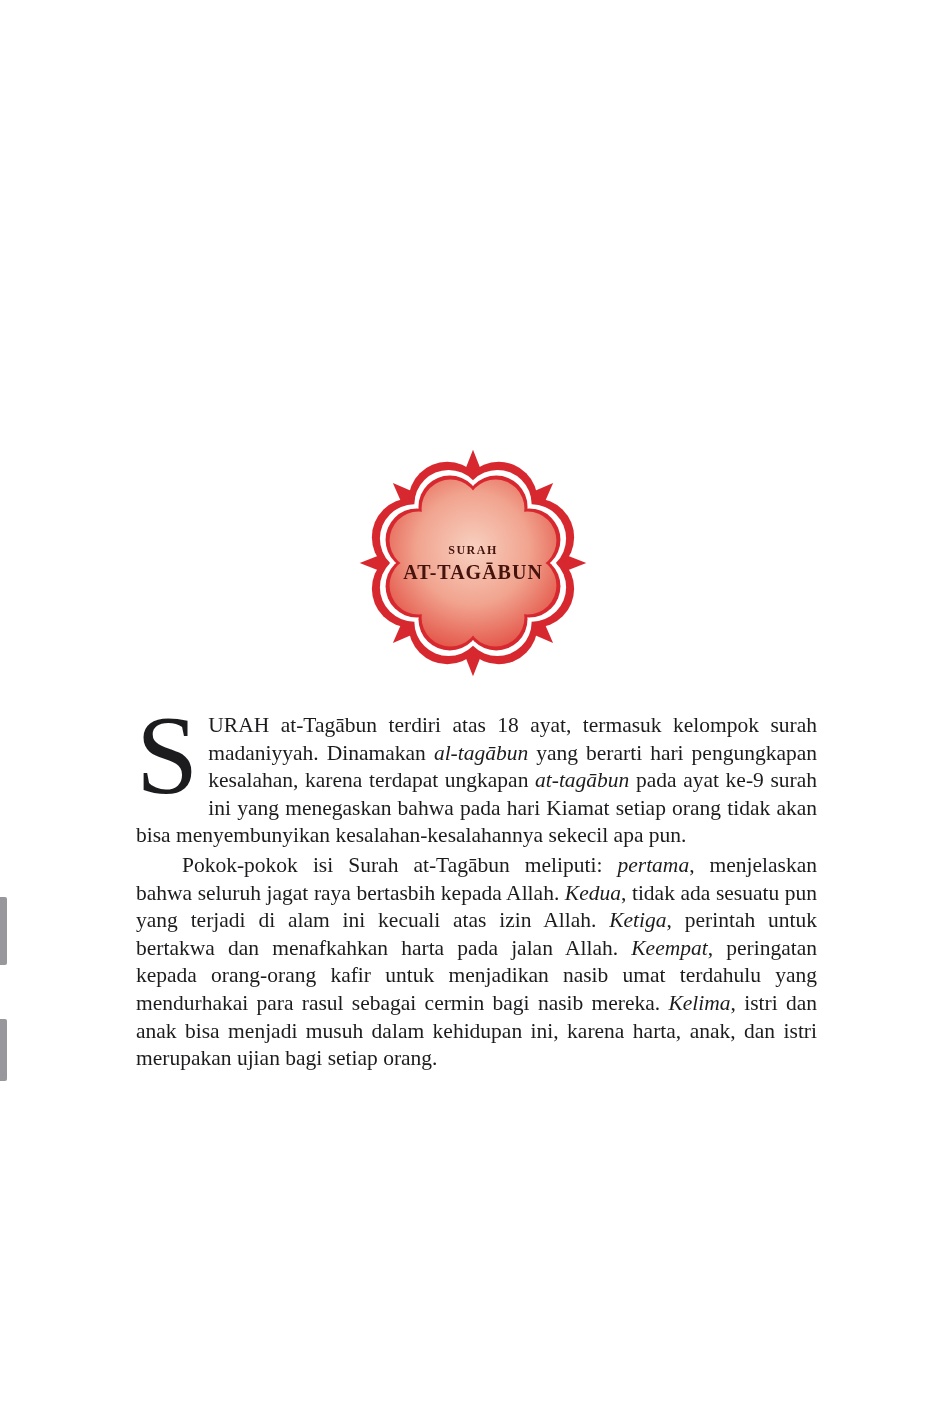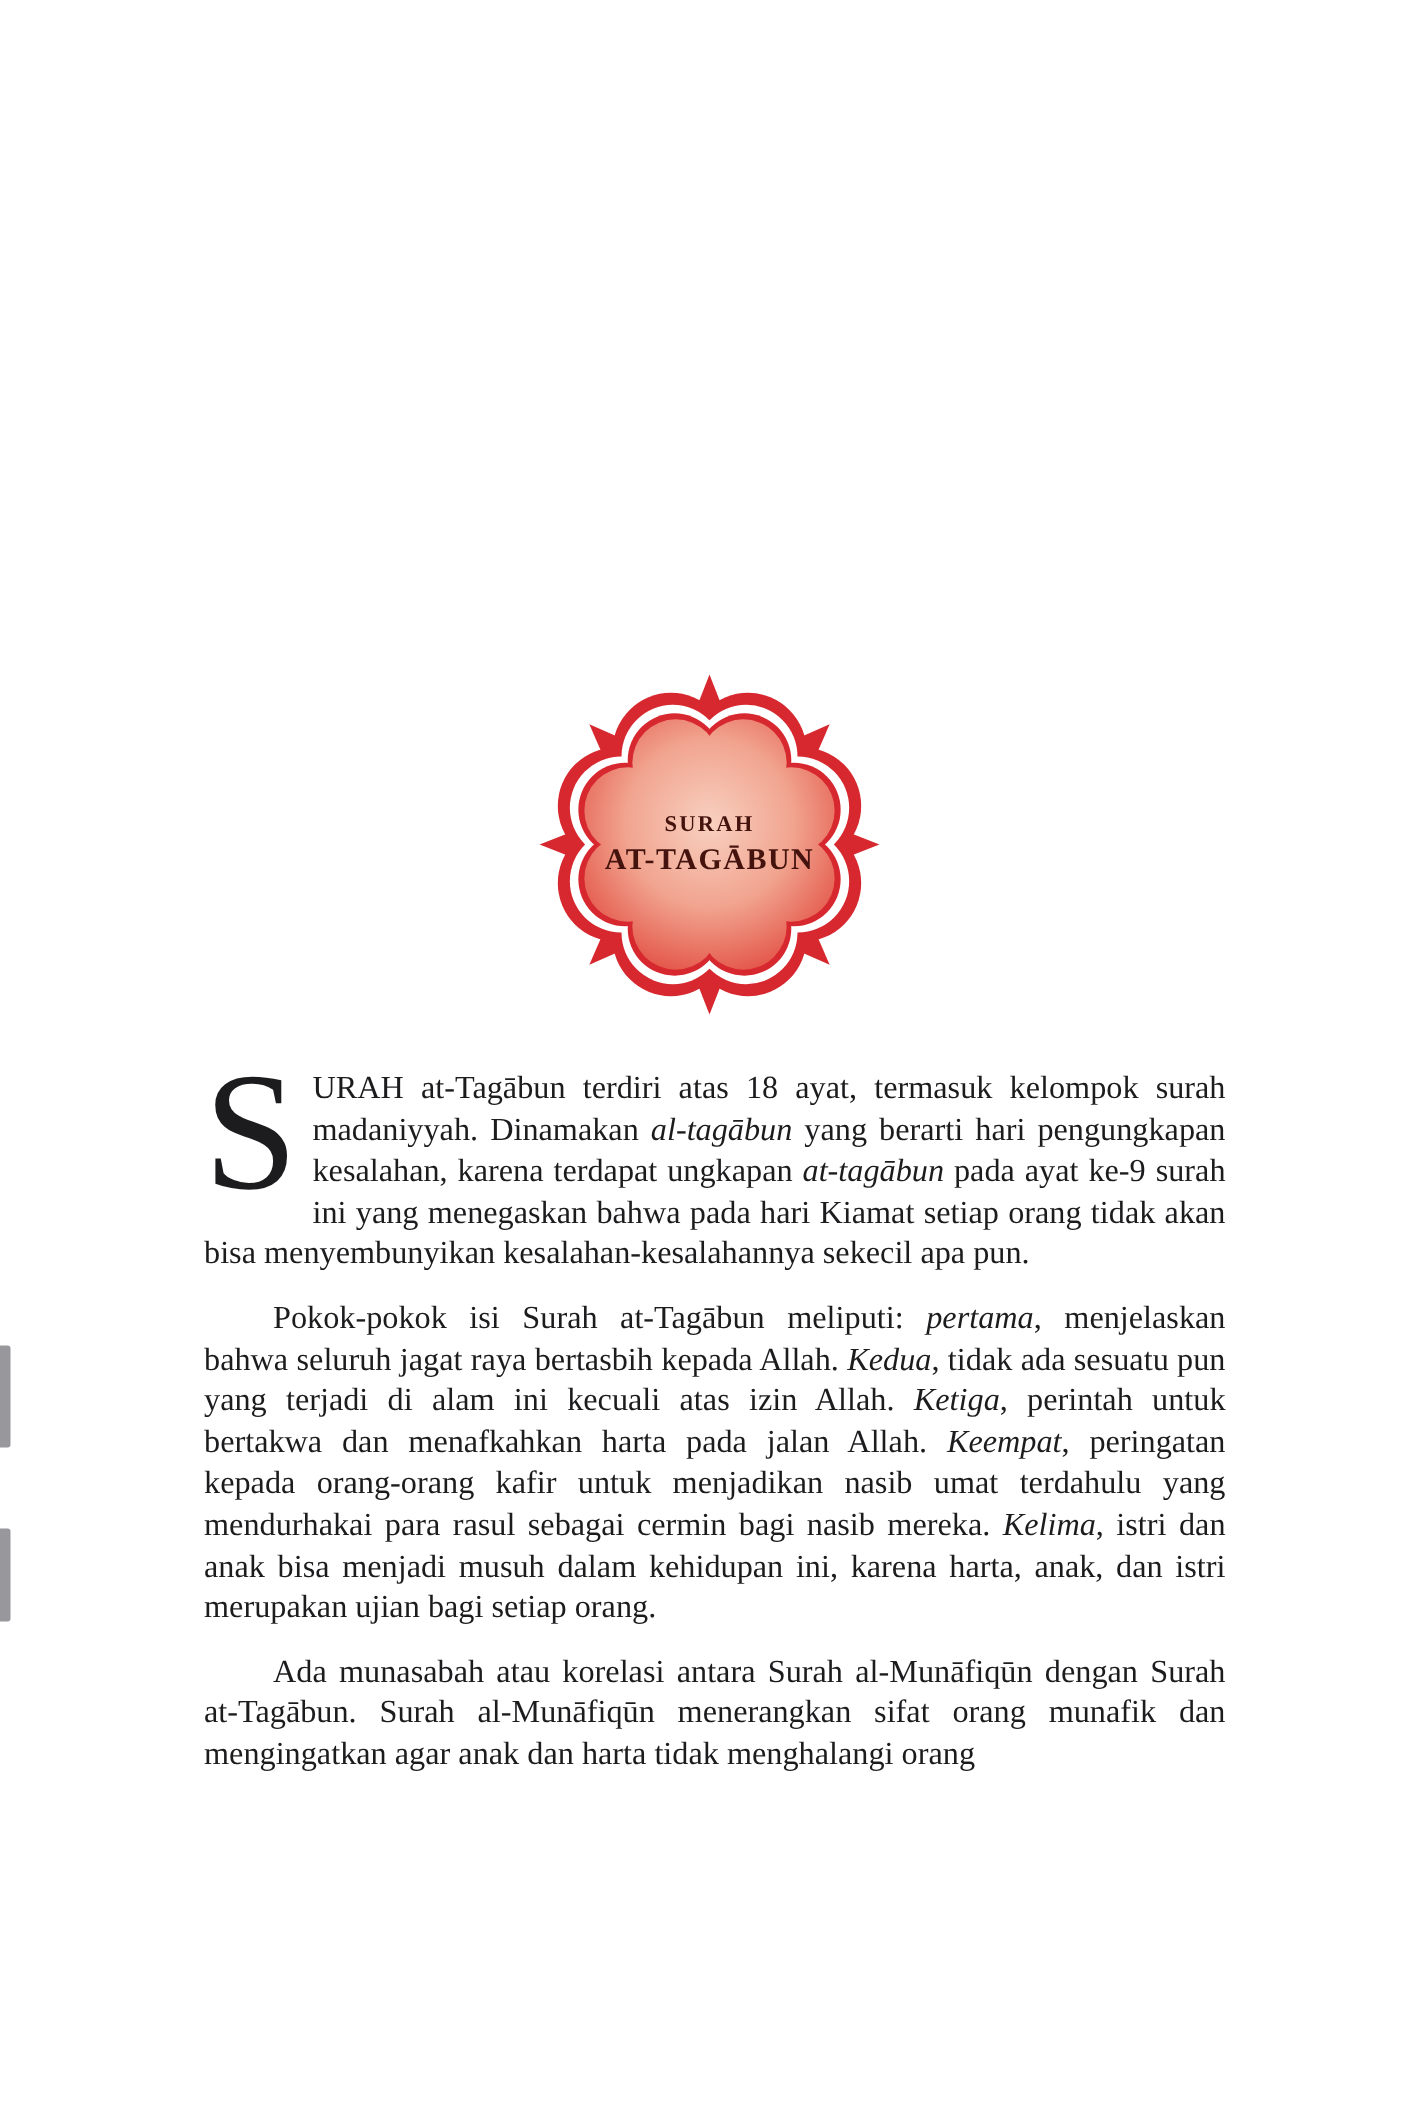--- a/index.html
+++ b/index.html
@@ -46,21 +46,21 @@
     display: flex;
     flex-direction: column;
     align-items: center;
     justify-content: center;
     gap: 3px;
     color: var(--med-text, #49150f);
     text-align: center;
     pointer-events: none;
   }
   .med-line1 {
-    font-size: 15px;
+    font-size: 12px;
     font-weight: bold;
     letter-spacing: 1.5px;
   }
   .med-line2 {
     font-size: 20px;
     font-weight: bold;
     letter-spacing: 1px;
   }
 
   
@@ -68,21 +68,21 @@
     position: absolute;
     left: 136px;
     top: 712px;
     width: 681px;
     color: var(--body-text, #1c1c1e);
     font-size: 21.5px;
     line-height: 27.6px;
     text-align: justify;
   }
   .text-block p { margin: 0; }
-  .text-block p + p { margin-top: 15px; text-indent: 46px; }
+  .text-block p + p { margin-top: 2px; text-indent: 46px; }
   .text-block em { }
 
   .dropcap {
     float: left;
     font-size: 112px;
     line-height: 82px;
     padding: 2px 10px 0 0;
     font-weight: normal;
   }
 </style>
@@ -166,16 +166,15 @@
 
     <div class="med-text">
       <div class="med-line1">SURAH</div>
       <div class="med-line2">AT-TAGĀBUN</div>
     </div>
   </div>
 
   <div class="text-block">
       <p><span class="dropcap">S</span><span>URAH at-Tagābun terdiri atas 18 ayat, termasuk kelompok surah madaniyyah. Dinamakan </span><em>al-tagābun</em><span> yang berarti hari pengungkapan kesalahan, karena terdapat ungkapan </span><em>at-tagābun</em><span> pada ayat ke-9 surah ini yang menegaskan bahwa pada hari Kiamat setiap orang tidak akan bisa menyembunyikan kesalahan-kesalahannya sekecil apa pun.</span></p>
       <p><span>Pokok-pokok isi Surah at-Tagābun meliputi: </span><em>pertama</em><span>, menjelaskan bahwa seluruh jagat raya bertasbih kepada Allah. </span><em>Kedua</em><span>, tidak ada sesuatu pun yang terjadi di alam ini kecuali atas izin Allah. </span><em>Ketiga</em><span>, perintah untuk bertakwa dan menafkahkan harta pada jalan Allah. </span><em>Keempat</em><span>, peringatan kepada orang-orang kafir untuk menjadikan nasib umat terdahulu yang mendurhakai para rasul sebagai cermin bagi nasib mereka. </span><em>Kelima</em><span>, istri dan anak bisa menjadi musuh dalam kehidupan ini, karena harta, anak, dan istri merupakan ujian bagi setiap orang.</span></p>
-      <p><span>Ada munasabah atau korelasi antara Surah al-Munāfiqūn dengan Surah at-Tagābun. Surah al-Munāfiqūn menerangkan sifat orang munafik dan mengingatkan agar anak dan harta tidak menghalangi orang</span></p>
     </div>
 
 </div>
 
 </body></html>

